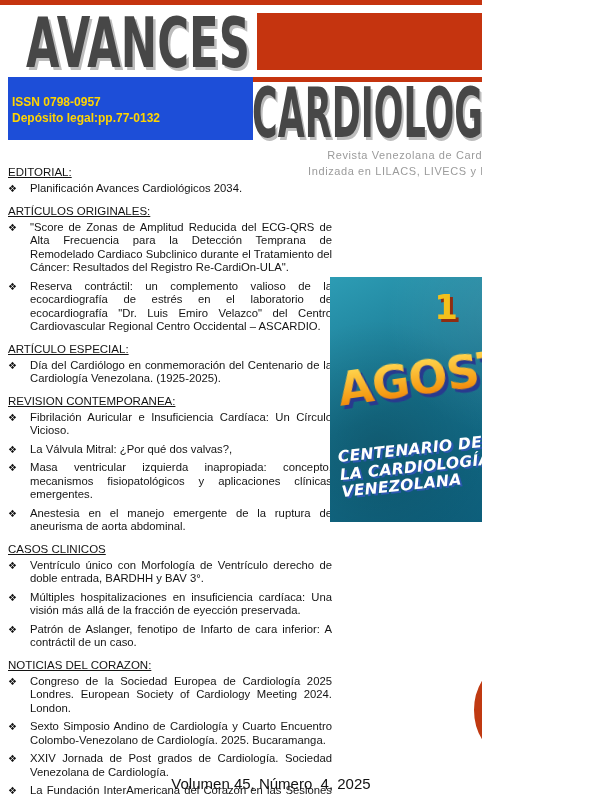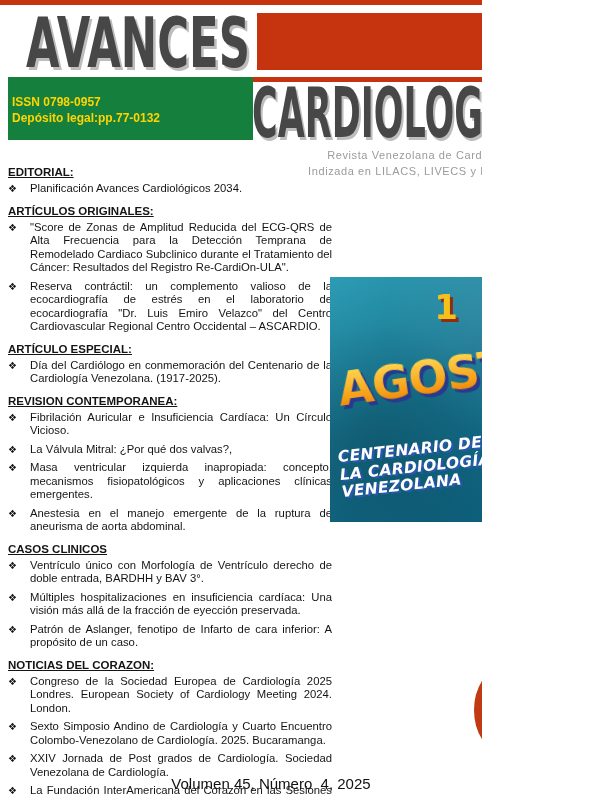--- a/index.html
+++ b/index.html
@@ -7,34 +7,34 @@
   .page{position:relative;width:482px;height:800px;background:#fff;overflow:hidden;}
 
   
   .top-strip{position:absolute;left:0;top:0;width:600px;height:5px;background:#c5340f;}
   .avances-redbox{position:absolute;left:257px;top:13px;width:340px;height:57px;background:#c5340f;}
   .avances-title{position:absolute;left:26px;top:14px;height:58px;line-height:58px;
     font-family:"DejaVu Sans",sans-serif;font-weight:bold;font-size:70px;color:#474747;
     transform:scaleX(0.62);transform-origin:left center;white-space:nowrap;
     text-shadow:4px 3px 0 #bdbdbd;z-index:2;}
   .red-line{position:absolute;left:8px;top:77px;width:589px;height:5px;background:#c5340f;}
-  .issn-band{position:absolute;left:8px;top:77px;width:245px;height:63px;background:#15803d;
+  .issn-band{position:absolute;left:8px;top:77px;width:245px;height:63px;background:#1d4ed8;
     color:#ffd400;font-weight:bold;font-size:12px;line-height:16px;padding:17px 0 0 4px;
     box-sizing:border-box;}
   .cardio-title{position:absolute;left:252px;top:84px;height:58px;line-height:58px;
     font-family:"DejaVu Sans",sans-serif;font-weight:bold;font-size:70px;color:#474747;
     transform:scaleX(0.50);transform-origin:left center;white-space:nowrap;
     text-shadow:4px 3px 0 #bdbdbd;}
   .subtitle{position:absolute;left:248px;top:147px;width:350px;text-align:center;
     color:#9b9b9b;font-size:11px;line-height:16px;letter-spacing:0.6px;}
 
   
   .toc{position:absolute;left:8px;top:166px;width:324px;color:#141414;}
   .sec{margin-bottom:9px;}
-  .sec-h{font-weight:bold;text-decoration:underline;font-size:11.5px;margin:9px 0 4px 0;}
+  .sec-h{font-weight:normal;text-decoration:underline;font-size:11.5px;margin:9px 0 4px 0;}
   .sec:first-child .sec-h{margin-top:0;}
   .item{display:flex;margin:3px 0 5px 0;font-size:11.3px;line-height:13.5px;}
   .blt{flex:0 0 13px;margin-right:9px;font-size:10px;line-height:13.5px;}
   .itx{flex:1;text-align:justify;}
 
   
   .poster{position:absolute;left:330px;top:277px;width:240px;height:245px;overflow:hidden;
     background:
       radial-gradient(circle at 75% 15%, rgba(255,255,255,0.10), transparent 45%),
       radial-gradient(circle at 20% 70%, rgba(0,0,0,0.18), transparent 50%),
@@ -103,21 +103,21 @@
       <div class="item">
         <span class="blt">❖</span>
         <span class="itx">Reserva contráctil: un complemento valioso de la ecocardiografía de estrés en el laboratorio de ecocardiografía "Dr. Luis Emiro Velazco" del Centro Cardiovascular Regional Centro Occidental – ASCARDIO.</span>
       </div>
     </div>
 
     <div class="sec">
       <div class="sec-h">ARTÍCULO ESPECIAL:</div>
       <div class="item">
         <span class="blt">❖</span>
-        <span class="itx">Día del Cardiólogo en conmemoración del Centenario de la Cardiología Venezolana.  (1917-2025).</span>
+        <span class="itx">Día del Cardiólogo en conmemoración del Centenario de la Cardiología Venezolana.  (1925-2025).</span>
       </div>
     </div>
 
     <div class="sec">
       <div class="sec-h">REVISION CONTEMPORANEA:</div>
       <div class="item">
         <span class="blt">❖</span>
         <span class="itx">Fibrilación Auricular e Insuficiencia Cardíaca: Un Círculo Vicioso.</span>
       </div>
       <div class="item">
@@ -139,21 +139,21 @@
       <div class="item">
         <span class="blt">❖</span>
         <span class="itx">Ventrículo único con Morfología de Ventrículo derecho de doble entrada, BARDHH y BAV 3°.</span>
       </div>
       <div class="item">
         <span class="blt">❖</span>
         <span class="itx">Múltiples hospitalizaciones en insuficiencia cardíaca: Una visión más allá de la fracción de eyección preservada.</span>
       </div>
       <div class="item">
         <span class="blt">❖</span>
-        <span class="itx">Patrón de Aslanger, fenotipo de Infarto de cara inferior: A propósito de un caso.</span>
+        <span class="itx">Patrón de Aslanger, fenotipo de Infarto de cara inferior: A contráctil de un caso.</span>
       </div>
     </div>
 
     <div class="sec">
       <div class="sec-h">NOTICIAS DEL CORAZON:</div>
       <div class="item">
         <span class="blt">❖</span>
         <span class="itx">Congreso de la Sociedad Europea de Cardiología 2025 Londres. European Society of Cardiology Meeting 2024. London.</span>
       </div>
       <div class="item">

